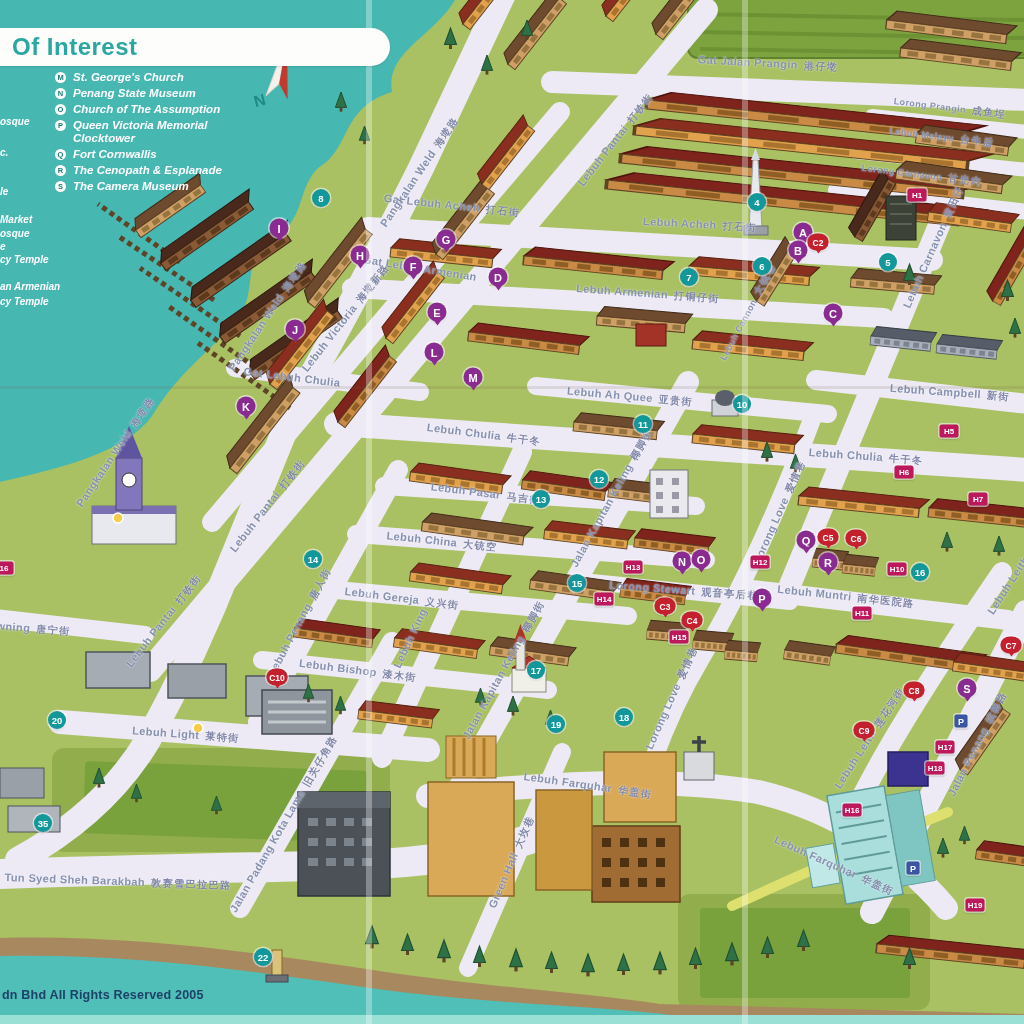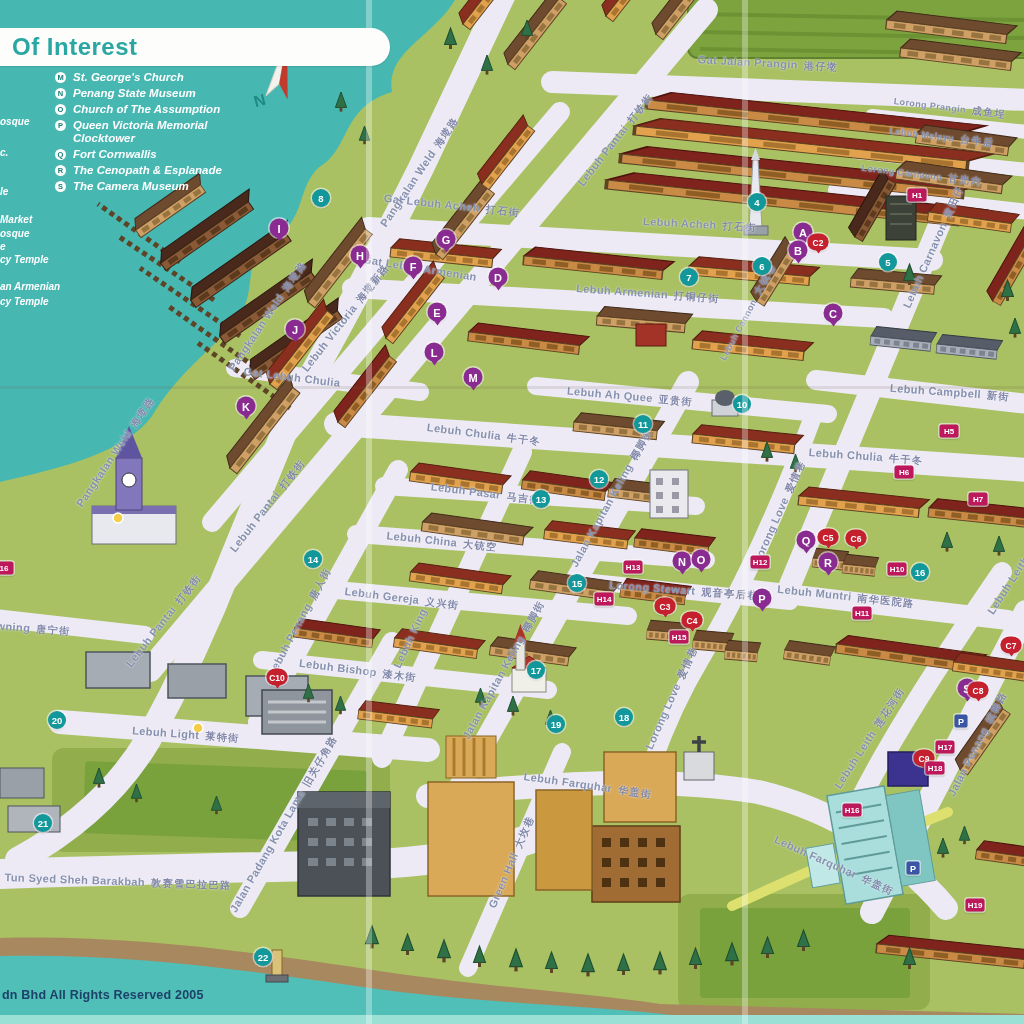--- a/index.html
+++ b/index.html
@@ -466,21 +466,21 @@
       <div class="mk mk-num" style="left: 643px; top: 424px;">11</div>
       <div class="mk mk-num" style="left: 599px; top: 479px;">12</div>
       <div class="mk mk-num" style="left: 541px; top: 499px;">13</div>
       <div class="mk mk-num" style="left: 313px; top: 559px;">14</div>
       <div class="mk mk-num" style="left: 577px; top: 583px;">15</div>
       <div class="mk mk-num" style="left: 920px; top: 572px;">16</div>
       <div class="mk mk-num" style="left: 536px; top: 670px;">17</div>
       <div class="mk mk-num" style="left: 556px; top: 724px;">19</div>
       <div class="mk mk-num" style="left: 624px; top: 717px;">18</div>
       <div class="mk mk-num" style="left: 57px; top: 720px;">20</div>
-      <div class="mk mk-num" style="left: 43px; top: 823px;">21</div>
+      <div class="mk mk-num" style="left: 43px; top: 823px;">35</div>
       <div class="mk mk-num" style="left: 263px; top: 957px;">22</div>
       <div class="mk mk-letter" style="left: 803px; top: 232px;">A</div>
       <div class="mk mk-letter" style="left: 798px; top: 250px;">B</div>
       <div class="mk mk-letter" style="left: 833px; top: 313px;">C</div>
       <div class="mk mk-letter" style="left: 498px; top: 277px;">D</div>
       <div class="mk mk-letter" style="left: 437px; top: 312px;">E</div>
       <div class="mk mk-letter" style="left: 413px; top: 266px;">F</div>
       <div class="mk mk-letter" style="left: 446px; top: 239px;">G</div>
       <div class="mk mk-letter" style="left: 360px; top: 255px;">H</div>
       <div class="mk mk-letter" style="left: 279px; top: 228px;">I</div>
@@ -493,22 +493,22 @@
       <div class="mk mk-letter" style="left: 762px; top: 598px;">P</div>
       <div class="mk mk-letter" style="left: 806px; top: 540px;">Q</div>
       <div class="mk mk-letter" style="left: 828px; top: 562px;">R</div>
       <div class="mk mk-letter" style="left: 967px; top: 688px;">S</div>
       <div class="mk mk-red" style="left: 818px; top: 242px;">C2</div>
       <div class="mk mk-red" style="left: 665px; top: 606px;">C3</div>
       <div class="mk mk-red" style="left: 692px; top: 620px;">C4</div>
       <div class="mk mk-red" style="left: 828px; top: 537px;">C5</div>
       <div class="mk mk-red" style="left: 856px; top: 538px;">C6</div>
       <div class="mk mk-red" style="left: 1011px; top: 645px;">C7</div>
-      <div class="mk mk-red" style="left: 978px; top: 690px;">C8</div>
-      <div class="mk mk-red" style="left: 924px; top: 730px; margin-top: 28px;">C9</div>
+      <div class="mk mk-red" style="left: 914px; top: 690px;">C8</div>
+      <div class="mk mk-red" style="left: 864px; top: 730px;">C9</div>
       <div class="mk mk-red" style="left: 277px; top: 677px;">C10</div>
       <div class="mk mk-h" style="left: 917px; top: 195px;">H1</div>
       <div class="mk mk-h" style="left: 949px; top: 431px;">H5</div>
       <div class="mk mk-h" style="left: 904px; top: 472px;">H6</div>
       <div class="mk mk-h" style="left: 978px; top: 499px;">H7</div>
       <div class="mk mk-h" style="left: 897px; top: 569px;">H10</div>
       <div class="mk mk-h" style="left: 862px; top: 613px;">H11</div>
       <div class="mk mk-h" style="left: 760px; top: 562px;">H12</div>
       <div class="mk mk-h" style="left: 633px; top: 567px;">H13</div>
       <div class="mk mk-h" style="left: 604px; top: 599px;">H14</div>

